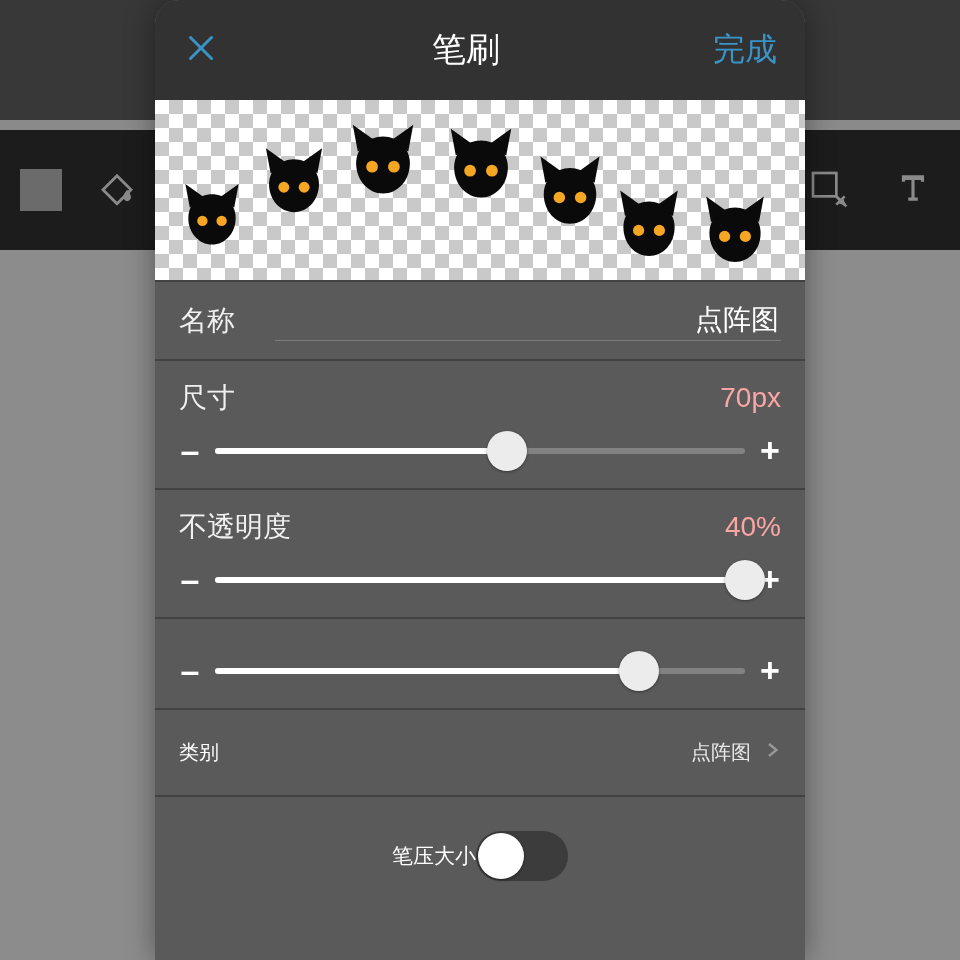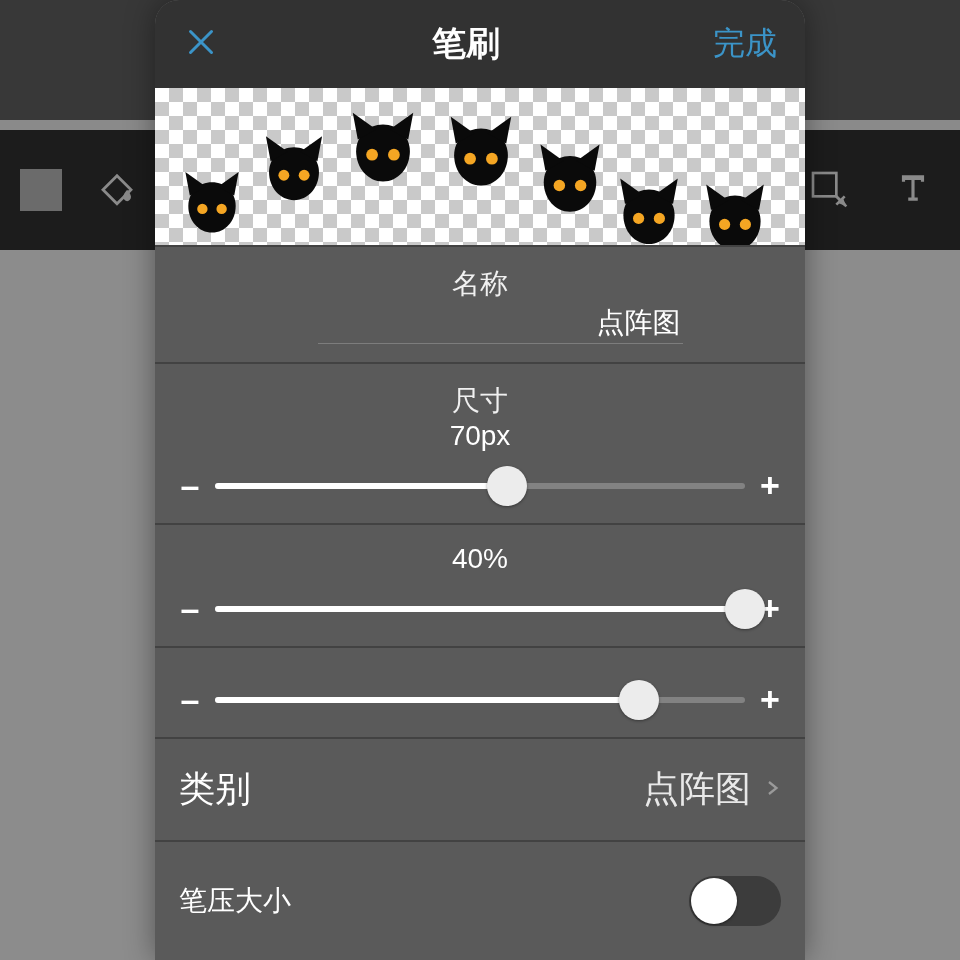--- a/index.html
+++ b/index.html
@@ -28,60 +28,60 @@
     overflow: hidden;
   }
   .panel-header {
     height: 100px;
     background: #323232;
     display:flex; align-items:center; justify-content:space-between;
     padding: 0 28px;
     border-radius: 24px 24px 0 0;
   }
   .panel-header .close { color:#3b94c8; }
-  .panel-header .title { color:#fff; font-size:34px; font-weight:700; }
+  .panel-header .title { color:#fff; font-size:34px; font-weight:400; }
   .panel-header .done { color:#3b94c8; font-size:32px;font-family:Liberation Serif, serif; }
 
   
   .preview {
     height: 180px;
     background-image:
       linear-gradient(45deg,#c9c9c9 25%,transparent 25%,transparent 75%,#c9c9c9 75%),
       linear-gradient(45deg,#c9c9c9 25%,transparent 25%,transparent 75%,#c9c9c9 75%);
     background-color:#ffffff;
     background-size: 28px 28px;
     background-position: 0 0, 14px 14px;
     position: relative;
     overflow:hidden;
   }
   .cat { position:absolute; }
   .cat svg { display:block; }
 
   .section { border-top: 2px solid #424242; padding: 18px 24px 18px 24px; color:#fff; }
-  .row-lv { display:flex; justify-content:space-between; align-items:center; font-size:28px;flex-direction:column; }
+  .row-lv { display:flex; justify-content:space-between; align-items:center; font-size:28px; }
   .row-lv .label { color:#f0f0f0; }
-  .row-lv .value { color:#ffffff; }
+  .row-lv .value { color:#fca5a5; }
   .name-field {
     flex:1; margin-left:40px; text-align:right;
     border:none; border-bottom:1px solid #7d7d7d;
     background:transparent; color:#fff; font-size:28px;
     padding:4px 2px;
   }
 
   .slider-row { display:flex; align-items:center; gap:14px; margin-top:14px; }
   .pm { color:#fff; font-size:34px; font-weight:700; width:22px; text-align:center; user-select:none; }
   .track { flex:1; height:6px; background:#828282; border-radius:3px; position:relative; }
   .fill { position:absolute; left:0; top:0; bottom:0; background:#fff; border-radius:3px; }
   .thumb { position:absolute; top:50%; width:40px; height:40px; background:#ececec; border-radius:50%; transform:translate(-50%,-50%); box-shadow:0 1px 3px rgba(0,0,0,0.4); }
 
-  .category-row { display:flex; justify-content:space-between; font-size:36px; padding:20px 0; }
+  .category-row { display:flex; align-items:center; justify-content:space-between; font-size:20px; padding:20px 0; }
   .category-row .right { display:flex; align-items:center; gap:12px; color:#e8e8e8; }
   .chevron { color:#9a9a9a; }
 
-  .toggle-row { display:flex; align-items:center; justify-content:space-between; font-size:28px; padding:16px 0; }
+  .toggle-row { display:flex; align-items:center; justify-content:center; font-size:21px; padding:16px 0; }
   .toggle { width:92px; height:50px; background:#3c3c3c; border-radius:25px; position:relative; }
   .toggle .knob { position:absolute; width:46px; height:46px; background:#fff; border-radius:50%; top:2px; left:2px; box-shadow:0 1px 3px rgba(0,0,0,0.5); }
 </style>
 </head>
 <body>
 
 <div class="bg-top-dark"></div>
 <div class="bg-toolbar">
   <div class="tb-left">
     <div class="tb-swatch"></div>
@@ -204,20 +204,21 @@
       <span class="pm">–</span>
       <div class="track">
         <div class="fill" style="width:55%"></div>
         <div class="thumb" style="left:55%"></div>
       </div>
       <span class="pm">+</span>
     </div>
       </div>
       <div class="section">
     <div class="row-lv">
+      <span class="label">不透明度</span>
       <span class="value">40%</span>
     </div>
     <div class="slider-row">
       <span class="pm">–</span>
       <div class="track">
         <div class="fill" style="width:100%"></div>
         <div class="thumb" style="left:100%"></div>
       </div>
       <span class="pm">+</span>
     </div>

